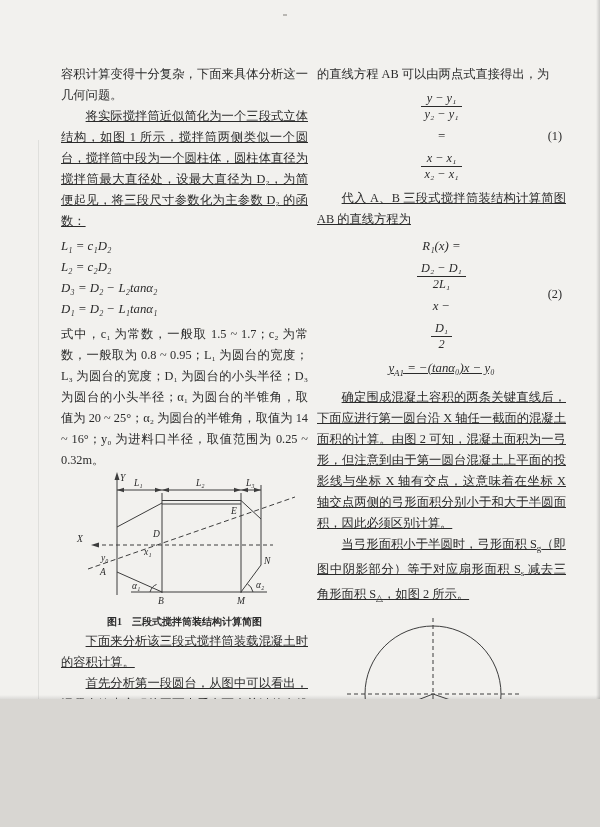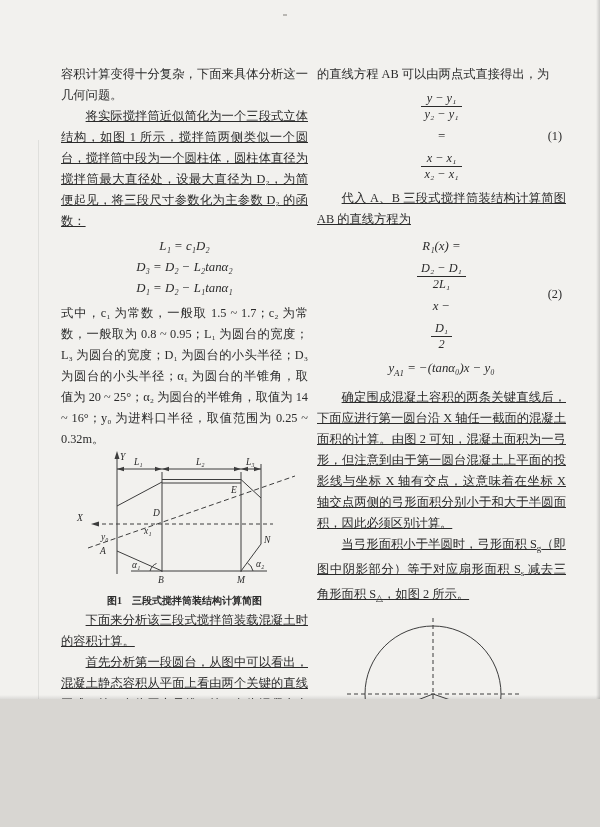--- a/index.html
+++ b/index.html
@@ -17,21 +17,21 @@
   .margin-line{position:absolute;left:38px;top:140px;width:1px;height:570px;
     background:rgba(110,110,110,.14);}
   .speck{position:absolute;left:283px;top:14px;width:4px;height:2px;background:#b9b7b3;}
 
   .col{position:absolute;top:64px;font-size:12.3px;line-height:21px;text-align:justify;}
   .col-left{left:61px;width:247px;}
   .col-right{left:317px;width:249px;}
   p{margin:0;}
   .indent{text-indent:2em;text-decoration:underline;}
 
-  .eqlist{margin:4px 0;text-align:center;font-style:italic;line-height:21px;font-size:12.8px;}
+  .eqlist{margin:4px 0;font-style:italic;line-height:21px;font-size:12.8px;}
   .eqlist div{margin:0;}
 
   .equation{position:relative;display:flex;align-items:center;justify-content:center;
     font-style:italic;font-size:12.8px;margin:6px 0;min-height:32px;gap:4px;flex-direction:column;}
   .eq-label{position:absolute;right:4px;font-style:normal;font-size:12.3px;}
   .frac{display:inline-flex;flex-direction:column;vertical-align:middle;text-align:center;
     font-size:12.3px;line-height:15px;}
   .frac .num{display:block;border-bottom:1px solid #2b2b2b;padding:0 4px;}
   .frac .den{display:block;padding:0 4px;}
   .frac-inline{display:inline-flex;flex-direction:column;text-align:center;
@@ -61,20 +61,21 @@
   <div class="edge-bottom"></div>
   <div class="margin-line"></div>
   <div class="speck"></div>
 
   <div class="col col-left">
     <p>容积计算变得十分复杂，下面来具体分析这一几何问题。</p>
     <p class="indent">将实际搅拌筒近似简化为一个三段式立体结构，如图 1 所示，搅拌筒两侧类似一个圆台，搅拌筒中段为一个圆柱体，圆柱体直径为搅拌筒最大直径处，设最大直径为 D₂，为简便起见，将三段尺寸参数化为主参数 D₂ 的函数：</p>
 
     <div class="eqlist">
       <div>L₁ = c₁D₂</div>
+      <div>L₂ = c₂D₂</div>
       <div>D₃ = D₂ − L₂tanα₂</div>
       <div>D₁ = D₂ − L₁tanα₁</div>
     </div>
 
     <p>式中，c₁ 为常数，一般取 1.5 ~ 1.7；c₂ 为常数，一般取为 0.8 ~ 0.95；L₁ 为圆台的宽度；L₃ 为圆台的宽度；D₁ 为圆台的小头半径；D₃ 为圆台的小头半径；α₁ 为圆台的半锥角，取值为 20 ~ 25°；α₂ 为圆台的半锥角，取值为 14 ~ 16°；y₀ 为进料口半径，取值范围为 0.25 ~ 0.32m。</p>
 
     <div class="figure">
       <svg width="247" height="140" viewBox="0 0 247 140">
         <g stroke="#3d3d3d" stroke-width="1" fill="none">
 
@@ -169,21 +170,21 @@
       </span>
       <span>x −</span>
       <span class="frac">
         <span class="num">D₁</span>
         <span class="den">2</span>
       </span>
       <span class="eq-label">(2)</span>
     </div>
 
 
-    <div class="equation" style="min-height:24px;margin:3px 0;">
+    <div class="equation" style="min-height:24px;margin:3px 0;text-decoration:underline;">
       <span><span>y</span><sub>A1</sub><span> = −(tanα₀)x − y₀</span></span>
     </div>
 
     <p class="indent">确定围成混凝土容积的两条关键直线后，下面应进行第一圆台沿 X 轴任一截面的混凝土面积的计算。由图 2 可知，混凝土面积为一弓形，但注意到由于第一圆台混凝土上平面的投影线与坐标 X 轴有交点，这意味着在坐标 X 轴交点两侧的弓形面积分别小于和大于半圆面积，因此必须区别计算。</p>
 
     <p class="indent">
       <span>当弓形面积小于半圆时，弓形面积 S</span><sub>g</sub><span>（即图中阴影部分）等于对应扇形面积 S</span><sub>s</sub><span> 减去三角形面积 S</span><sub>△</sub><span>，如图 2 所示。</span>
     </p>
 
     <div class="figure" style="margin-top:6px;">

